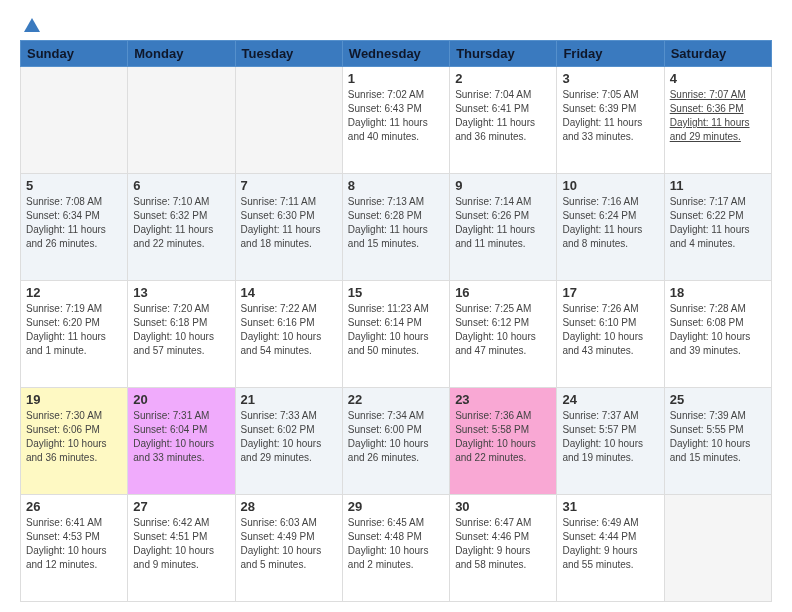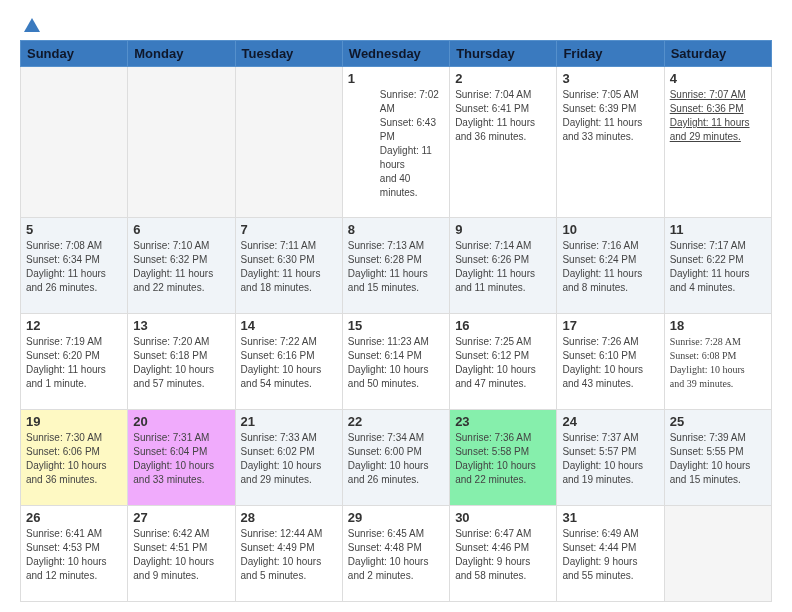--- a/index.html
+++ b/index.html
@@ -119,21 +119,21 @@
           <th>Saturday</th>
         </tr>
     </thead>
     <tbody id="calendar-body">
     <tr>
           <td class="empty"></td>
           <td class="empty"></td>
           <td class="empty"></td>
           <td>
             <span class="day-number">1</span>
-            <div class="day-info" style="white-space: pre-line; margin-left: 32px;">Sunrise: 7:02 AM
+            <div class="day-info" style="white-space: pre-line;">Sunrise: 7:02 AM
 Sunset: 6:43 PM
 Daylight: 11 hours
 and 40 minutes.</div>
           </td>
           <td>
             <span class="day-number">2</span>
             <div class="day-info" style="white-space: pre-line;">Sunrise: 7:04 AM
 Sunset: 6:41 PM
 Daylight: 11 hours
 and 36 minutes.</div>
@@ -242,21 +242,21 @@
           </td>
           <td>
             <span class="day-number">17</span>
             <div class="day-info" style="white-space: pre-line;">Sunrise: 7:26 AM
 Sunset: 6:10 PM
 Daylight: 10 hours
 and 43 minutes.</div>
           </td>
           <td>
             <span class="day-number">18</span>
-            <div class="day-info" style="white-space: pre-line; font-family: Liberation Serif, serif;">Sunrise: 7:28 AM
+            <div class="day-info" style="white-space: pre-line;">Sunrise: 7:28 AM
 Sunset: 6:08 PM
 Daylight: 10 hours
 and 39 minutes.</div>
           </td>
         </tr>
         <tr>
           <td style="background: #fef9c3;">
             <span class="day-number">19</span>
             <div class="day-info" style="white-space: pre-line;">Sunrise: 7:30 AM
 Sunset: 6:06 PM
@@ -277,21 +277,21 @@
 Daylight: 10 hours
 and 29 minutes.</div>
           </td>
           <td style="background: rgb(240, 244, 248);">
             <span class="day-number">22</span>
             <div class="day-info" style="white-space: pre-line;">Sunrise: 7:34 AM
 Sunset: 6:00 PM
 Daylight: 10 hours
 and 26 minutes.</div>
           </td>
-          <td style="background: #86efac;">
+          <td style="background: #f9a8d4;">
             <span class="day-number">23</span>
             <div class="day-info" style="white-space: pre-line;">Sunrise: 7:36 AM
 Sunset: 5:58 PM
 Daylight: 10 hours
 and 22 minutes.</div>
           </td>
           <td style="background: rgb(240, 244, 248);">
             <span class="day-number">24</span>
             <div class="day-info" style="white-space: pre-line;">Sunrise: 7:37 AM
 Sunset: 5:57 PM
@@ -316,21 +316,21 @@
           </td>
           <td>
             <span class="day-number">27</span>
             <div class="day-info" style="white-space: pre-line;">Sunrise: 6:42 AM
 Sunset: 4:51 PM
 Daylight: 10 hours
 and 9 minutes.</div>
           </td>
           <td>
             <span class="day-number">28</span>
-            <div class="day-info" style="white-space: pre-line;">Sunrise: 12:44 AM
+            <div class="day-info" style="white-space: pre-line;">Sunrise: 6:03 AM
 Sunset: 4:49 PM
 Daylight: 10 hours
 and 5 minutes.</div>
           </td>
           <td>
             <span class="day-number">29</span>
             <div class="day-info" style="white-space: pre-line;">Sunrise: 6:45 AM
 Sunset: 4:48 PM
 Daylight: 10 hours
 and 2 minutes.</div>

